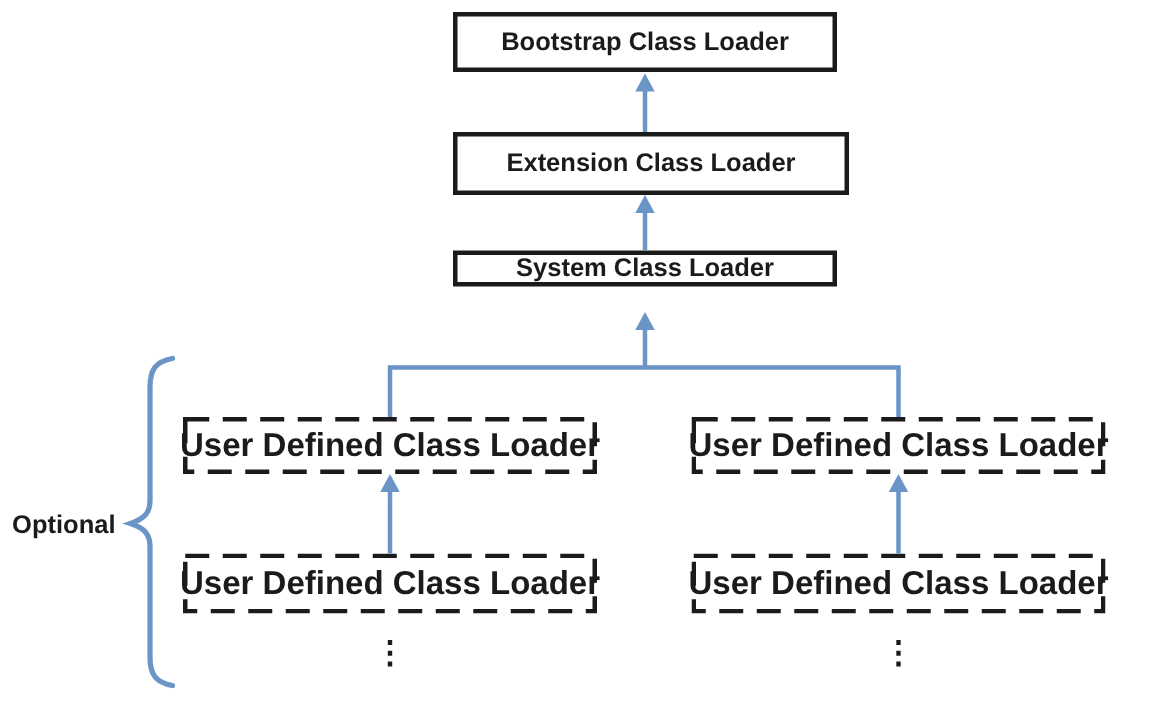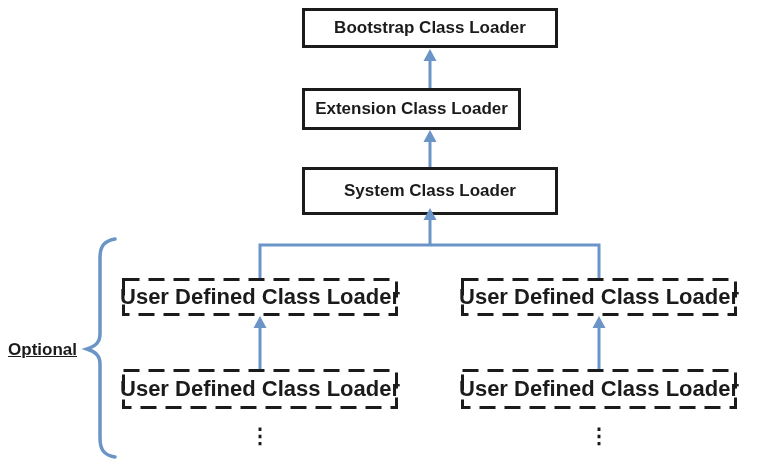--- a/index.html
+++ b/index.html
@@ -35,25 +35,25 @@
 </style>
 </head>
 <body>
 
 <div class="canvas">
 
   <div class="box solid" style="left:302px;top:8px;width:256px;height:40px;">
     <span class="lbl">Bootstrap Class Loader</span>
   </div>
 
-  <div class="box solid" style="left:302px;top:88px;width:219px;height:42px;">
+  <div class="box solid" style="left:302px;top:88px;width:264px;height:42px;">
     <span class="lbl">Extension Class Loader</span>
   </div>
 
-  <div class="box solid" style="left:302px;top:167px;width:256px;height:48px;">
+  <div class="box solid" style="left:302px;top:167px;width:256px;height:24px;">
     <span class="lbl">System Class Loader</span>
   </div>
 
   <div class="box dashed" style="left:122px;top:278px;width:276px;height:38px;">
     <svg class="dash-border" viewBox="0 0 276 38" preserveAspectRatio="none">
       <rect x="1.5" y="1.5" width="273" height="35" stroke-width="3" stroke-dasharray="16 9"></rect>
     </svg>
     <span class="lbl">User Defined Class Loader</span>
   </div>
 
@@ -71,21 +71,21 @@
     <span class="lbl">User Defined Class Loader</span>
   </div>
 
   <div class="box dashed" style="left:461px;top:369px;width:276px;height:40px;">
     <svg class="dash-border" viewBox="0 0 276 40" preserveAspectRatio="none">
       <rect x="1.5" y="1.5" width="273" height="37" stroke-width="3" stroke-dasharray="16 9"></rect>
     </svg>
     <span class="lbl">User Defined Class Loader</span>
   </div>
 
-  <div class="optional" style="left:1px;top:340px;width:76px;text-decoration:underline;">Optional</div>
+  <div class="optional" style="left:1px;top:340px;width:76px;">Optional</div>
 
   <div class="ellipsis" style="left:248px;top:425px;width:24px;">⋮</div>
   <div class="ellipsis" style="left:587px;top:425px;width:24px;">⋮</div>
 
   <svg class="overlay" width="770" height="473" viewBox="0 0 770 473">
 
     <path class="line" d="M430,88 L430,60"></path>
     <polygon class="head" points="430,49 423.5,61 436.5,61"></polygon>
 
     <path class="line" d="M430,167 L430,141"></path>

